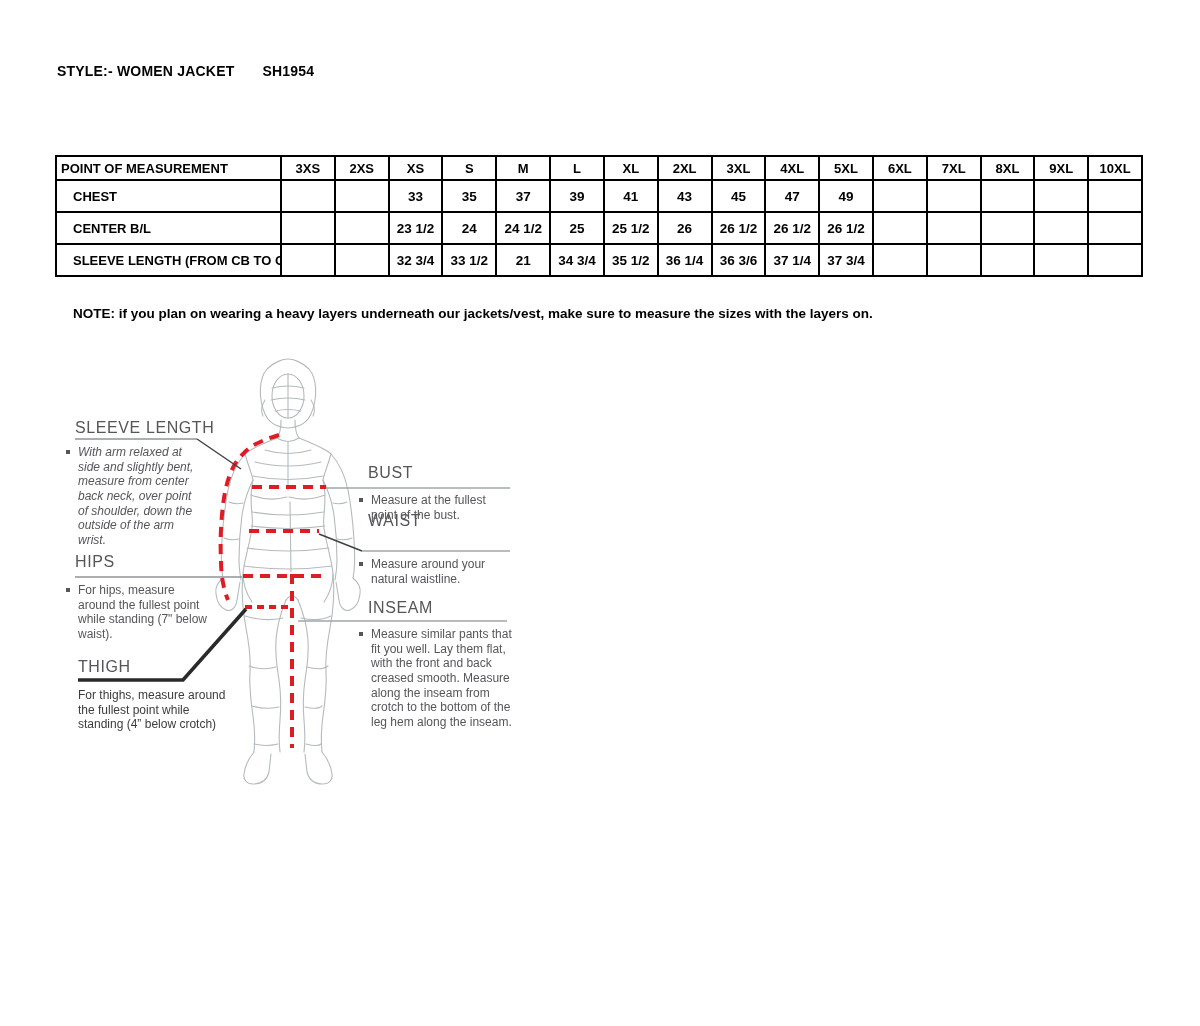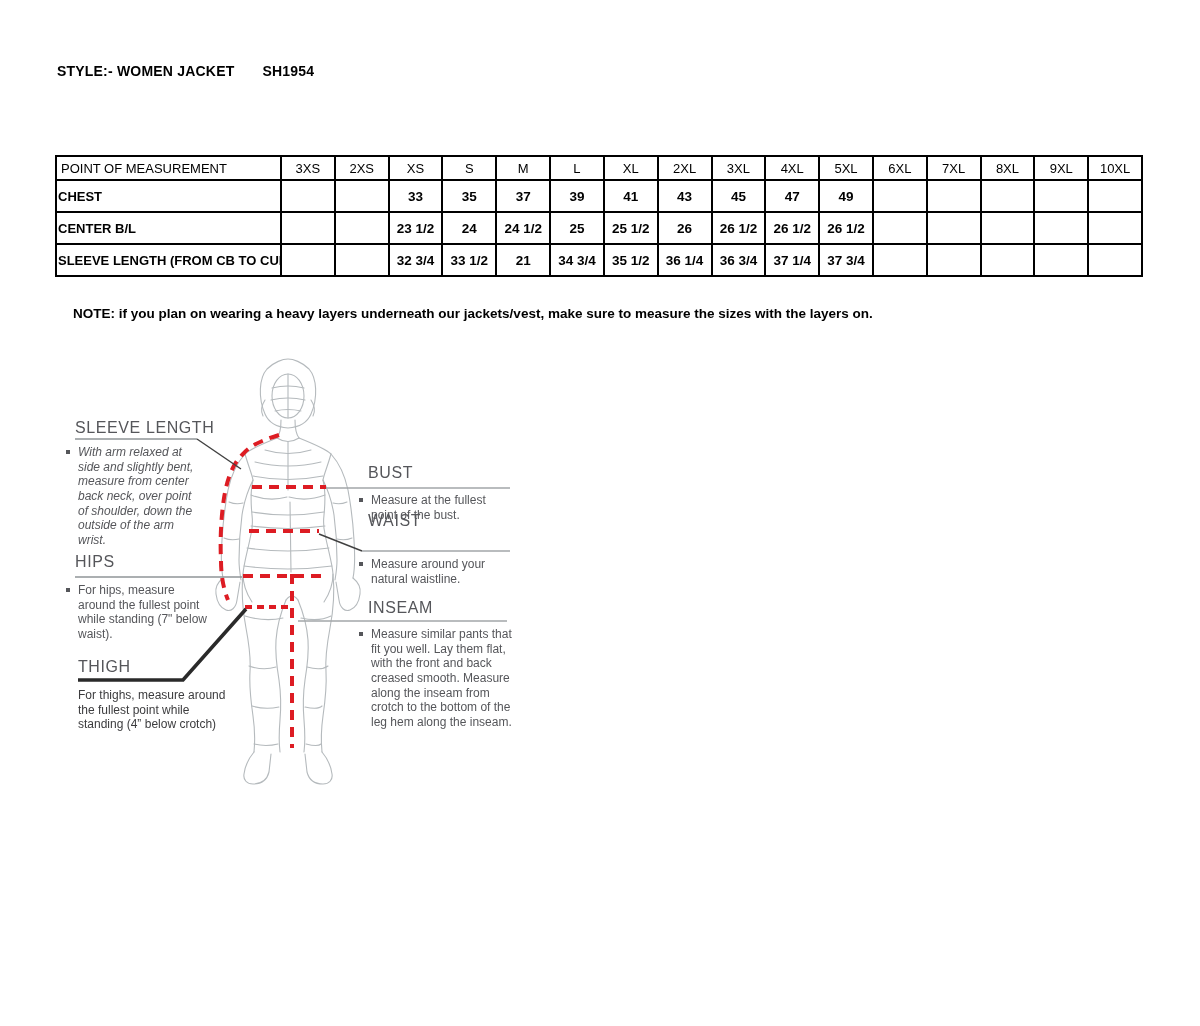--- a/index.html
+++ b/index.html
@@ -5,23 +5,23 @@
   html,body{margin:0;padding:0;background:#fff;}
   #page{position:relative;width:1152px;height:1026px;background:#fff;overflow:hidden;
         font-family:"Liberation Sans",sans-serif;color:#000;}
   
   .doc-title{position:absolute;left:57px;top:63px;font-size:14px;font-weight:bold;letter-spacing:.2px;}
   .doc-title .code{margin-left:28px;}
   
   .size-table{position:absolute;left:55px;top:155px;width:1088px;border-collapse:collapse;table-layout:fixed;}
   .size-table th,.size-table td{border:2px solid #000;font-size:13px;text-align:center;vertical-align:middle;
         padding:0;overflow:hidden;white-space:nowrap;}
-  .size-table th{height:22px;font-weight:normal;}
+  .size-table th{height:22px;font-weight:bold;}
   .size-table td{height:30px;font-weight:bold;font-size:13.5px;}
-  .size-table td.rowlabel{text-align:left;padding-left:1px;font-weight:bold;font-size:13px;}
+  .size-table td.rowlabel{text-align:left;padding-left:16px;font-weight:bold;font-size:13px;}
   
   .note-line{position:absolute;left:57px;top:306px;font-size:13.5px;font-weight:bold;width:1090px;padding-left:16px;}
   
   #diagram-svg{position:absolute;left:55px;top:350px;}
   .dg-head{position:absolute;font-size:16px;letter-spacing:.6px;color:#55565a;font-weight:400;white-space:nowrap;}
   .dg-desc{position:absolute;font-size:12px;line-height:1.22;color:#55565a;}
   .dg-desc .bullet{position:absolute;left:-12px;top:5px;width:4px;height:4px;background:#55565a;}
   .h-sleeve{left:75px;top:419px;}   .d-sleeve{left:78px;top:445px;width:124px;font-style:italic;}
   .h-hips{left:75px;top:553px;}     .d-hips{left:78px;top:583px;width:136px;}
   .h-thigh{left:78px;top:658px;}    .d-thigh{left:78px;top:688px;width:150px;color:#3c3c3e;}
@@ -119,21 +119,21 @@
     <tr>
       <td class="rowlabel">SLEEVE LENGTH (FROM CB TO CUFF)</td>
       <td></td>
       <td></td>
       <td>32 3/4</td>
       <td>33 1/2</td>
       <td>21</td>
       <td>34 3/4</td>
       <td>35 1/2</td>
       <td>36 1/4</td>
-      <td>36 3/4</td>
+      <td>36 3/6</td>
       <td>37 1/4</td>
       <td>37 3/4</td>
       <td></td>
       <td></td>
       <td></td>
       <td></td>
       <td></td>
     </tr>
   </tbody>
     </table>

